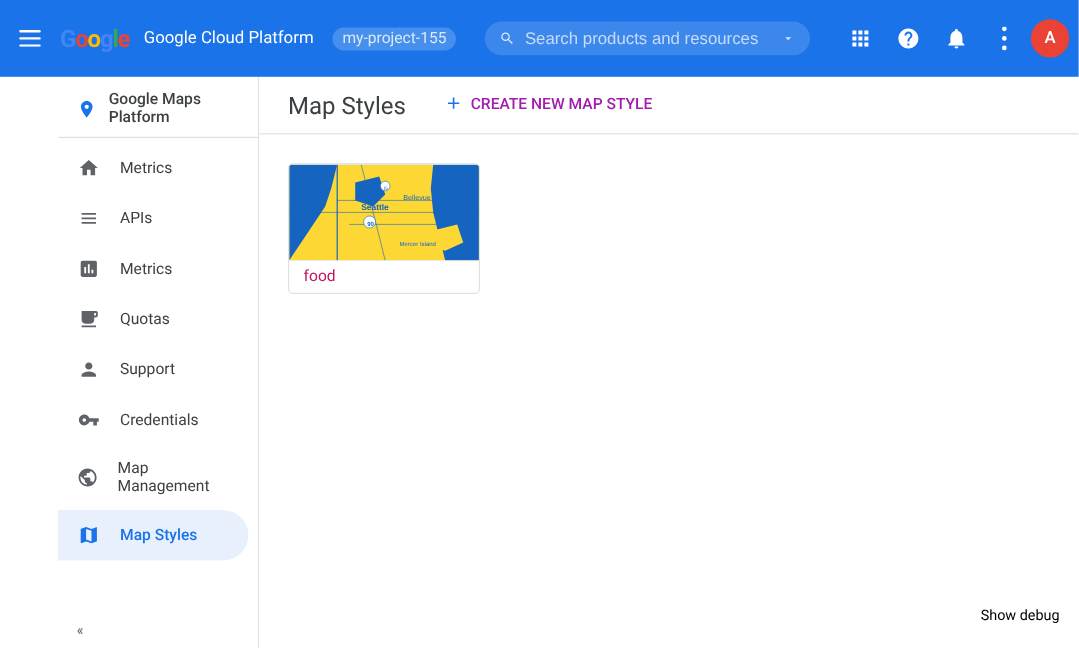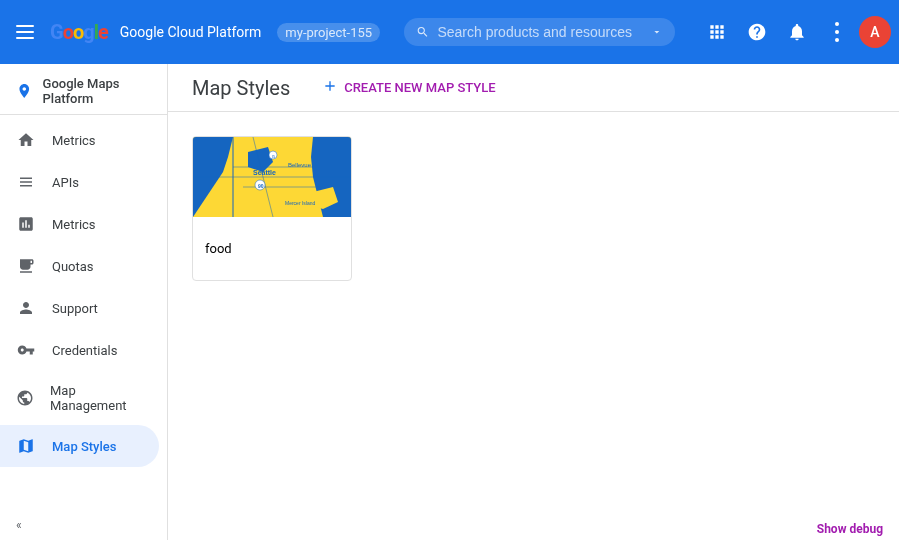--- a/index.html
+++ b/index.html
@@ -53,21 +53,21 @@
     .topbar-avatar {
       width: 32px; height: 32px;
       border-radius: 50%;
       background: #ea4335;
       display: flex; align-items: center; justify-content: center;
       color: #fff; font-size: 14px; font-weight: 500;
       cursor: pointer;
     }
 
     
-    .layout { display: flex; height: calc(540px - 64px); }
+    .layout { display: flex; height: calc(540px - 64px); margin-left: 48px; }
 
     
     .sidebar {
       width: 168px;
       flex-shrink: 0;
       border-right: 1px solid #e0e0e0;
       background: #fff;
       overflow-y: auto;
       display: flex;
       flex-direction: column;
@@ -133,39 +133,38 @@
       cursor: pointer;
       background: #fff;
     }
     .map-thumbnail {
       width: 160px;
       height: 80px;
       position: relative;
       overflow: hidden;
     }
     .map-card-label {
-      padding: 24px 12px;
+      padding: 6px 12px;
       font-size: 13px;
-      color: #000000;
+      color: #be185d;
     }
 
     
     .map-svg { width: 100%; height: 100%; }
 
     
     .bottom-bar {
       position: fixed;
-      bottom: 0;
+      bottom: 16px;
       right: 0;
       padding: 4px 16px;
       font-size: 12px;
-      color: #a21caf;
+      color: #000000;
       cursor: pointer;
       background: rgba(255,255,255,0.9);
-      font-weight: bold;
     }
 
     
     .google-logo {
       display: flex;
       align-items: center;
       font-size: 20px;
       font-weight: 700;
       letter-spacing: -1px;
       margin-right: 4px;

